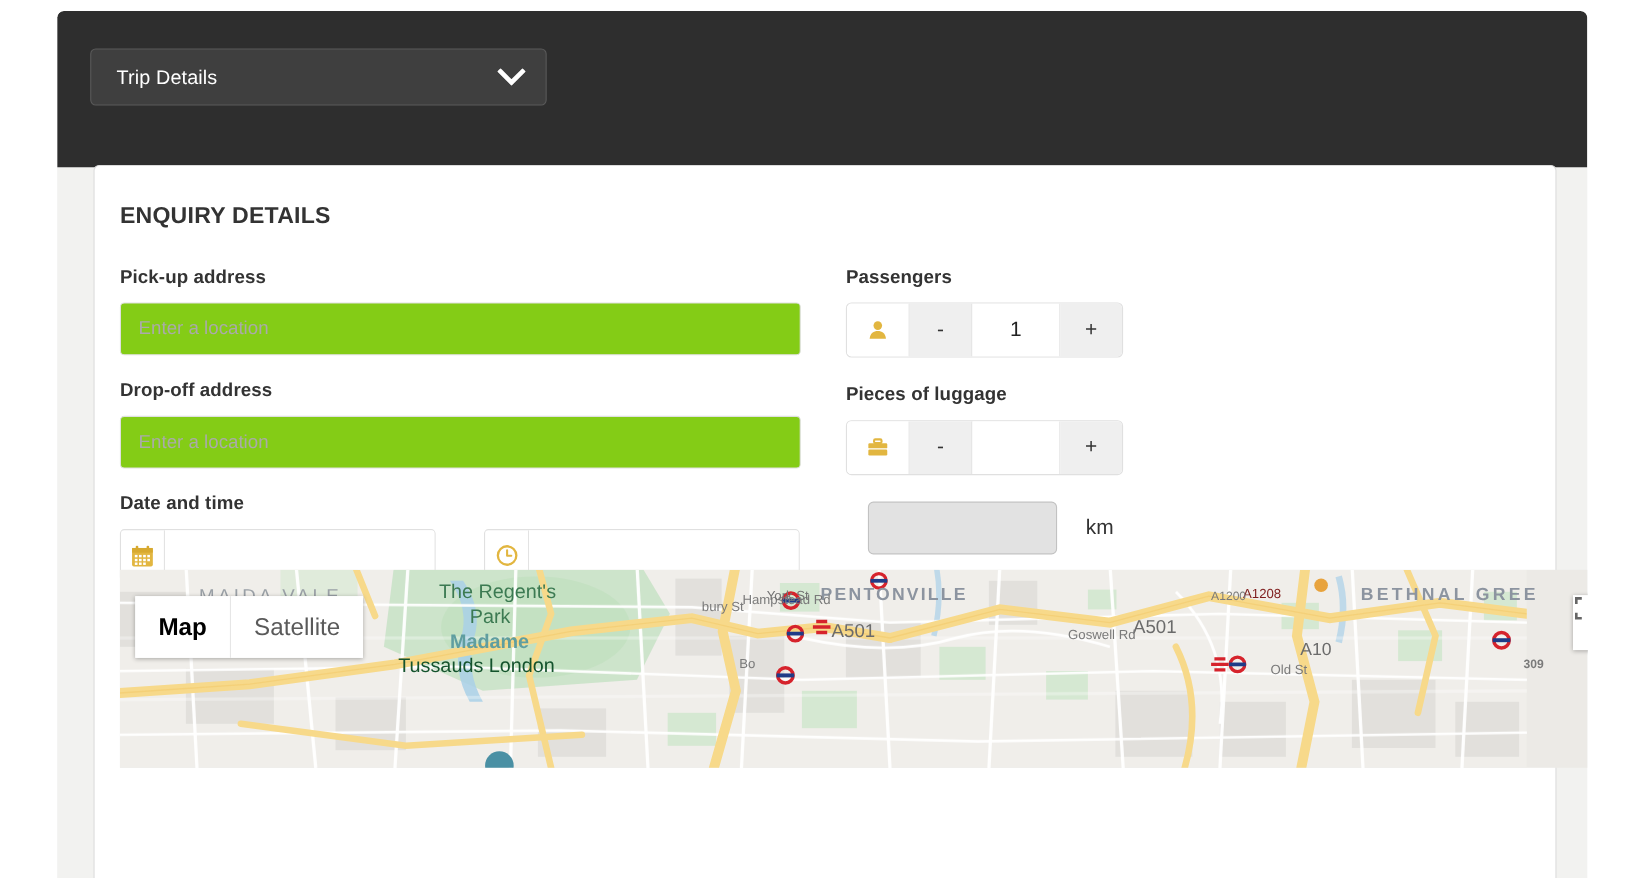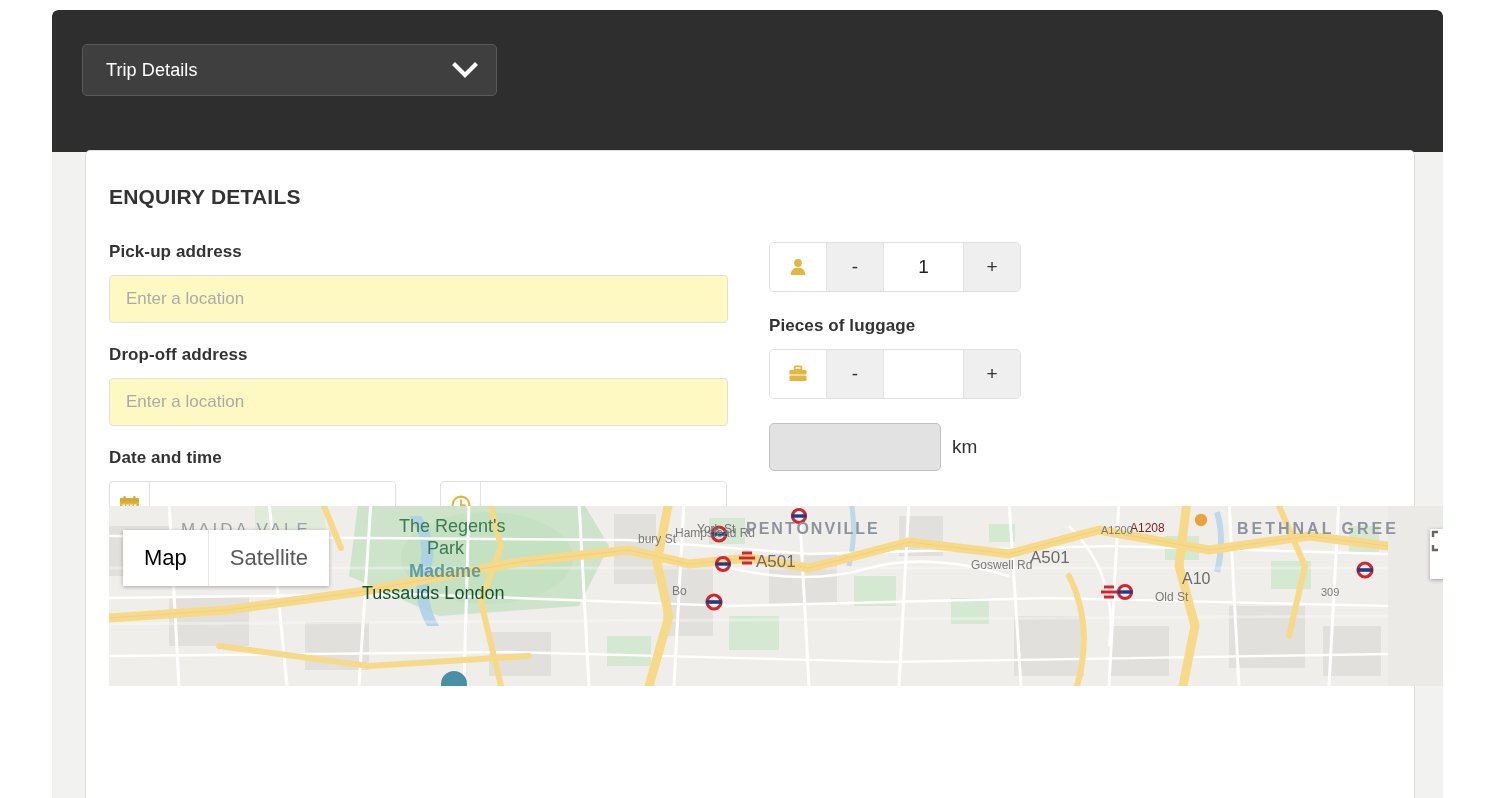--- a/index.html
+++ b/index.html
@@ -85,21 +85,21 @@
     letter-spacing: .1px;
     margin-bottom: 13px;
   }
   .field-block { margin-bottom: 22px; }
 
   .text-input {
     width: 619px;
     height: 48px;
     border: 1px solid #e0e0e0;
     border-radius: 4px;
-    background: #fef9c3;
+    background: #84cc16;
     font-family: "Liberation Sans", sans-serif;
     font-size: 17px;
     color: #444;
     padding: 0 16px;
     outline: none;
   }
   .text-input::placeholder { color: #aaaaaa; }
 
   
   .stepper {
@@ -151,21 +151,21 @@
   .dt-input {
     flex: 1;
     border: none; outline: none;
     font-family: "Liberation Sans", sans-serif;
     font-size: 17px; color: #444;
     padding: 0 12px;
     background: #fff;
   }
 
   
-  .dist-row { display: flex; align-items: center; gap: 11px; }
+  .dist-row { display: flex; align-items: center; gap: 26px; margin-left: 20px; }
   .dist-input {
     width: 172px; height: 48px;
     background: #e2e2e2;
     border: 1px solid #c2c2c2;
     border-radius: 5px;
     font-family: "Liberation Sans", sans-serif;
     font-size: 17px; color: #555;
     padding: 0 12px;
     outline: none;
   }
@@ -183,21 +183,21 @@
     color: #ffffff;
     font-family: "Liberation Sans", sans-serif;
     font-size: 20px;
     letter-spacing: .3px;
     cursor: pointer;
   }
 
   
   .map {
     position: relative;
-    margin-top: 12px;
+    margin-top: 24px;
     margin-left: 1px;
     width: 1386px;
     height: 180px;
     background: #eceae6;
     overflow: hidden;
     border: 0;
   }
   .map svg { position: absolute; left: 0; top: 0; }
   .map-type-ctrl {
     position: absolute;
@@ -211,21 +211,21 @@
   .map-type-btn {
     display: flex; align-items: center; justify-content: center;
     padding: 0 21px;
     font-size: 22px;
     color: #5a5a5a;
     cursor: pointer;
     background: #fff;
     border: none;
     font-family: "Liberation Sans", sans-serif;
   }
-  .map-type-btn.active { color: #000; font-weight: normal; }
+  .map-type-btn.active { color: #000; font-weight: bold; }
   .map-type-btn + .map-type-btn { border-left: 1px solid #e6e6e6; }
 
   .fullscreen-ctrl {
     position: absolute;
     right: 15px; top: 23px;
     width: 50px; height: 50px;
     background: #ffffff;
     box-shadow: 0 1px 4px rgba(0,0,0,.3);
     display: flex; align-items: center; justify-content: center;
     cursor: pointer;
@@ -312,20 +312,21 @@
             </div>
 
           </div>
         </div>
 
       </div>
 
       <div class="col-right">
 
         <div class="field-block" style="margin-bottom:24px;">
+          <div class="field-label">Passengers</div>
           <div class="stepper">
             <div class="cell st-icon">
               <svg width="20" height="20" viewBox="0 0 20 20">
                 <circle cx="10" cy="6" r="3.9" fill="#e2b640"></circle>
                 <path d="M2.6 18 C3 12.6 6.3 10.8 10 10.8 C13.7 10.8 17 12.6 17.4 18 Z" fill="#e2b640"></path>
               </svg>
             </div>
             <div class="cell st-minus">-</div>
             <div class="cell" style="width:80px;">
               <input class="st-value-input" type="text" value="1" style="">
@@ -493,21 +494,21 @@
           <div class="map-label" style="left: 921px; top: 42px; font-size: 17px; color: rgb(107, 107, 107); font-weight: normal; letter-spacing: 0px;">A501</div>
           <div class="map-label" style="left: 862px; top: 52px; font-size: 12px; color: rgb(122, 122, 122); font-weight: normal; letter-spacing: 0px;">Goswell Rd</div>
           <div class="map-label" style="left: 1073px; top: 64px; font-size: 16px; color: rgb(107, 107, 107); font-weight: normal; letter-spacing: 0px;">A10</div>
           <div class="map-label" style="left: 1046px; top: 84px; font-size: 12px; color: rgb(122, 122, 122); font-weight: normal; letter-spacing: 0px;">Old St</div>
           <div class="map-label" style="left: 566px; top: 20px; font-size: 12px; color: rgb(122, 122, 122); font-weight: normal; letter-spacing: 0px;">Hampstead Rd</div>
           <div class="map-label" style="left: 588px; top: 16px; font-size: 12px; color: #737373; font-weight: normal; letter-spacing: 0px;">York St</div>
           <div class="map-label" style="left: 529px; top: 26px; font-size: 12px; color: rgb(122, 122, 122); font-weight: normal; letter-spacing: 0px;">bury St</div>
           <div class="map-label" style="left: 992px; top: 18px; font-size: 11px; color: rgb(122, 122, 122); font-weight: normal; letter-spacing: 0px;">A1200</div>
           <div class="map-label" style="left: 90px; top: 62px; font-size: 12px; color: rgb(122, 122, 122); font-weight: normal; letter-spacing: 0px;">land A</div>
           <div class="map-label" style="left: 563px; top: 78px; font-size: 12px; color: rgb(122, 122, 122); font-weight: normal; letter-spacing: 0px;">Bo</div>
-          <div class="map-label" style="left: 1212px; top: 80px; font-size: 11px; color: rgb(122, 122, 122); font-weight: normal; letter-spacing: 0px;">309</div>
+          <div class="map-label" style="left: 1276px; top: 80px; font-size: 11px; color: rgb(122, 122, 122); font-weight: bold; letter-spacing: 0px;">309</div>
         </div>
 
       <div class="map-type-ctrl" id="map-type-ctrl">
           <button class="map-type-btn active">Map</button>
           <button class="map-type-btn">Satellite</button>
         </div>
 
       <div class="fullscreen-ctrl">
         <span>
           <svg width="24" height="24" viewBox="0 0 24 24" fill="none" stroke="#666" stroke-width="2.4">

